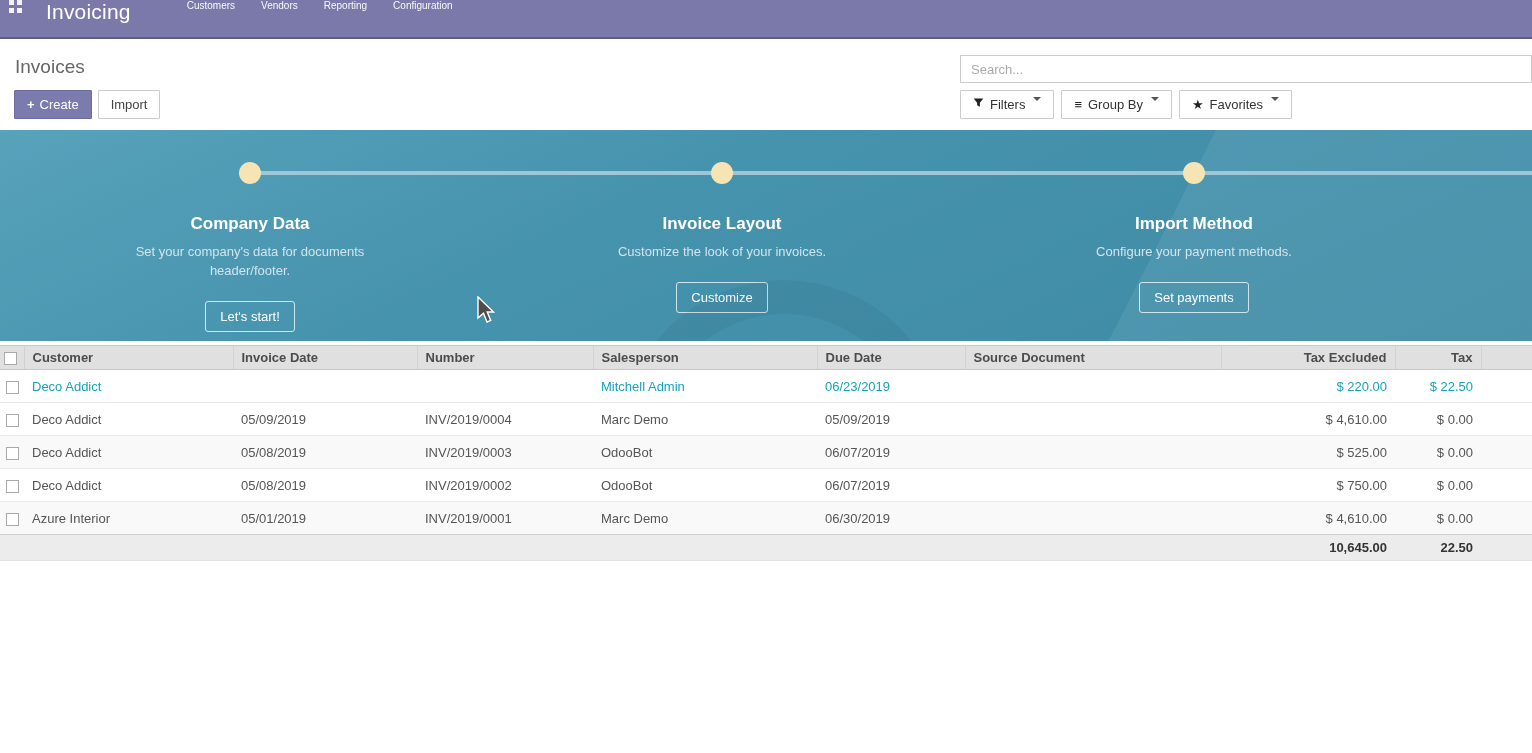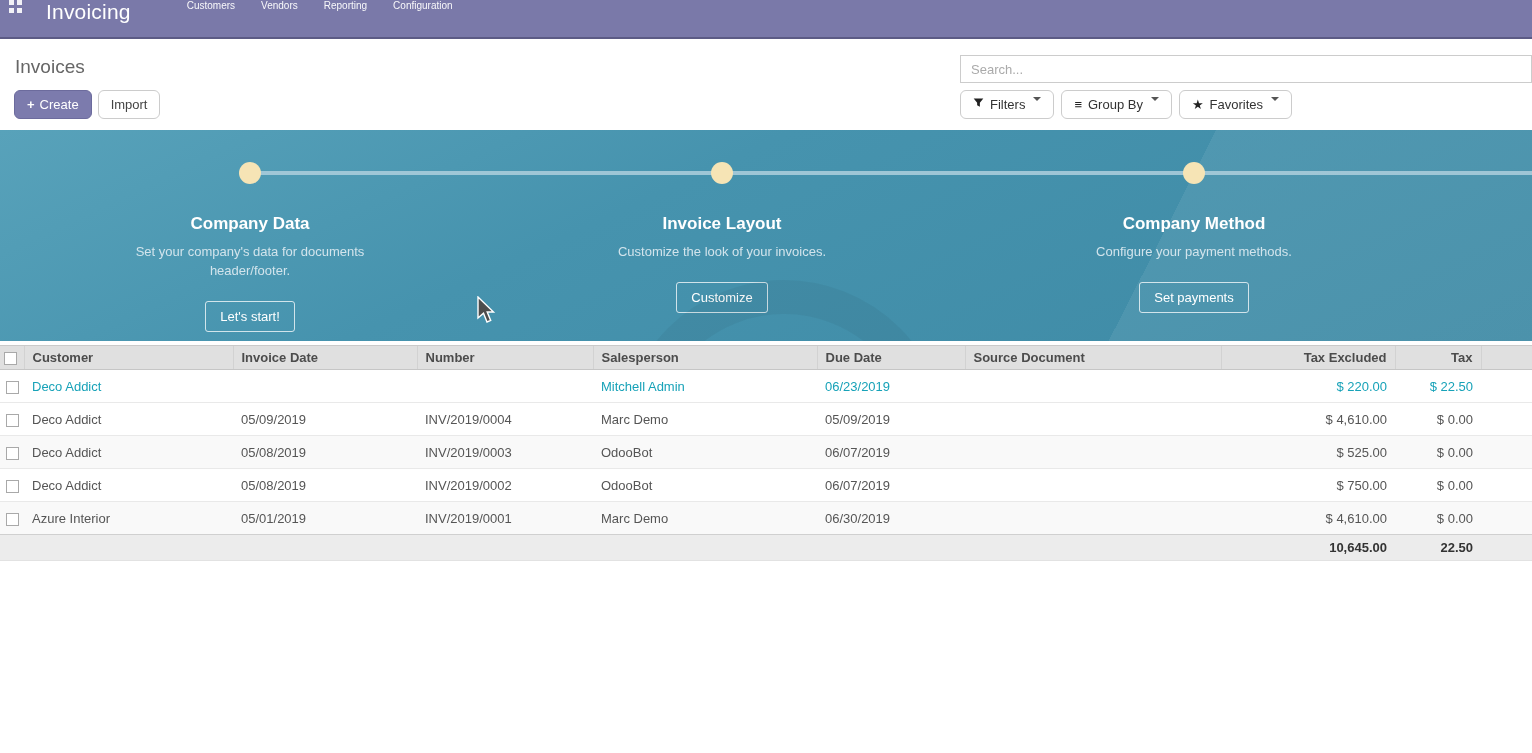--- a/index.html
+++ b/index.html
@@ -23,21 +23,21 @@
     display:grid; grid-template-columns:5px 5px; grid-template-rows:5px 5px; gap:3px;
   }
   .apps-icon span { background:#ffffff; opacity:.9; }
   .brand { font-size:21px; margin-left:24px; font-weight:400; letter-spacing:.2px; cursor:pointer; }
   .nav-menu { display:flex; margin-left:56px; gap:26px; font-size:10px; }
   .nav-menu a { color:#ffffff; text-decoration:none; cursor:pointer; opacity:.95; }
 
   
   .page-title { position:absolute; left:15px; top:56px; font-size:19px; font-weight:400; color:#666; }
   .cp-buttons { position:absolute; left:14px; top:90px; display:flex; gap:6px; }
-  .btn { font-family:"Liberation Sans", sans-serif; font-size:13px; border-radius:6px;
+  .btn { font-family:"Liberation Sans", sans-serif; font-size:13px; border-radius:1px;
          padding:6px 12px; cursor:pointer; line-height:15px; }
   .btn-primary { background:#7c7bad; border:1px solid #6c6b9d; color:#fff; }
   .btn-primary .plus { font-weight:bold; margin-right:5px; }
   .btn-default { background:#fff; border:1px solid #ccc; color:#444; }
 
   .search-input {
     position:absolute; left:960px; top:55px; width:572px; height:28px;
     border:1px solid #ccc; padding:0 10px; font-size:13px; color:#555;
     font-family:"Liberation Sans", sans-serif; outline:none;
   }
@@ -169,21 +169,21 @@
 
   <div class="step" style="left:486px">
     <div class="dot"></div>
     <h3>Invoice Layout</h3>
     <p>Customize the look of your invoices.</p>
     <button class="btn-ghost">Customize</button>
   </div>
 
   <div class="step" style="left:958px">
     <div class="dot"></div>
-    <h3>Company Method</h3>
+    <h3>Import Method</h3>
     <p>Configure your payment methods.</p>
     <button class="btn-ghost">Set payments</button>
   </div>
 </div>
 
 <table class="list-table">
   <colgroup>
     <col style="width:24px">
       <col style="width:209px">
       <col style="width:184px">

